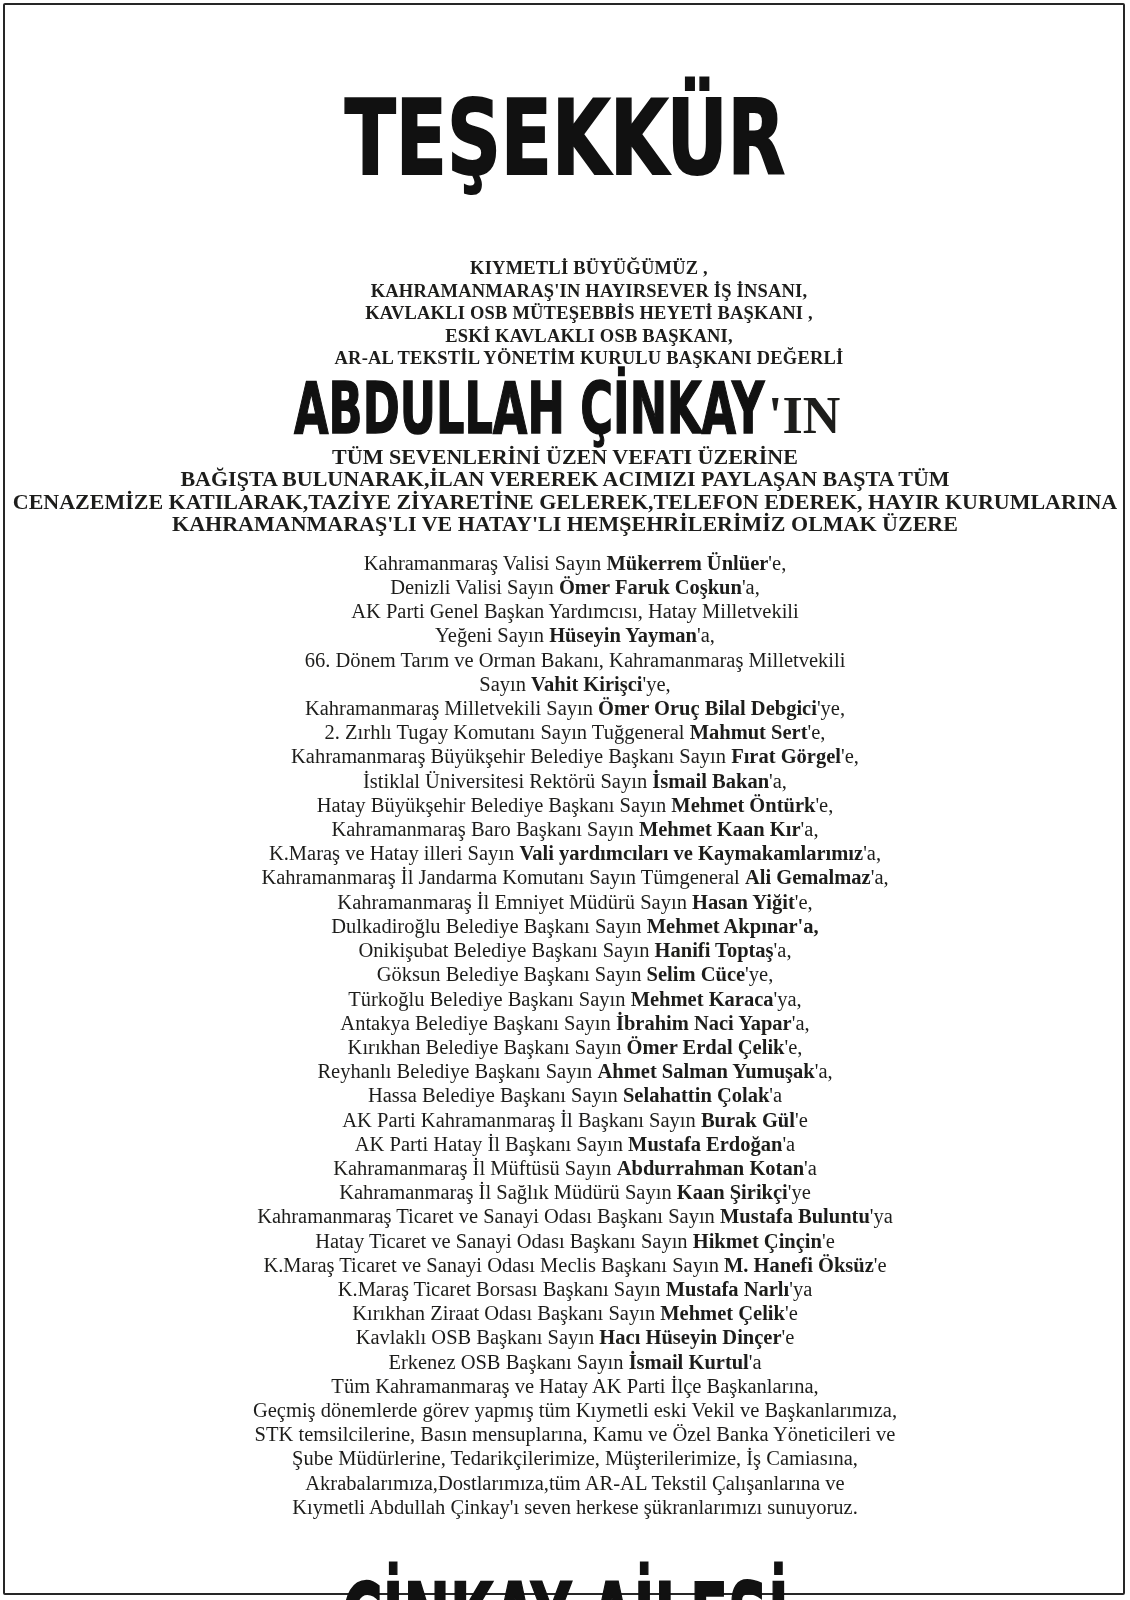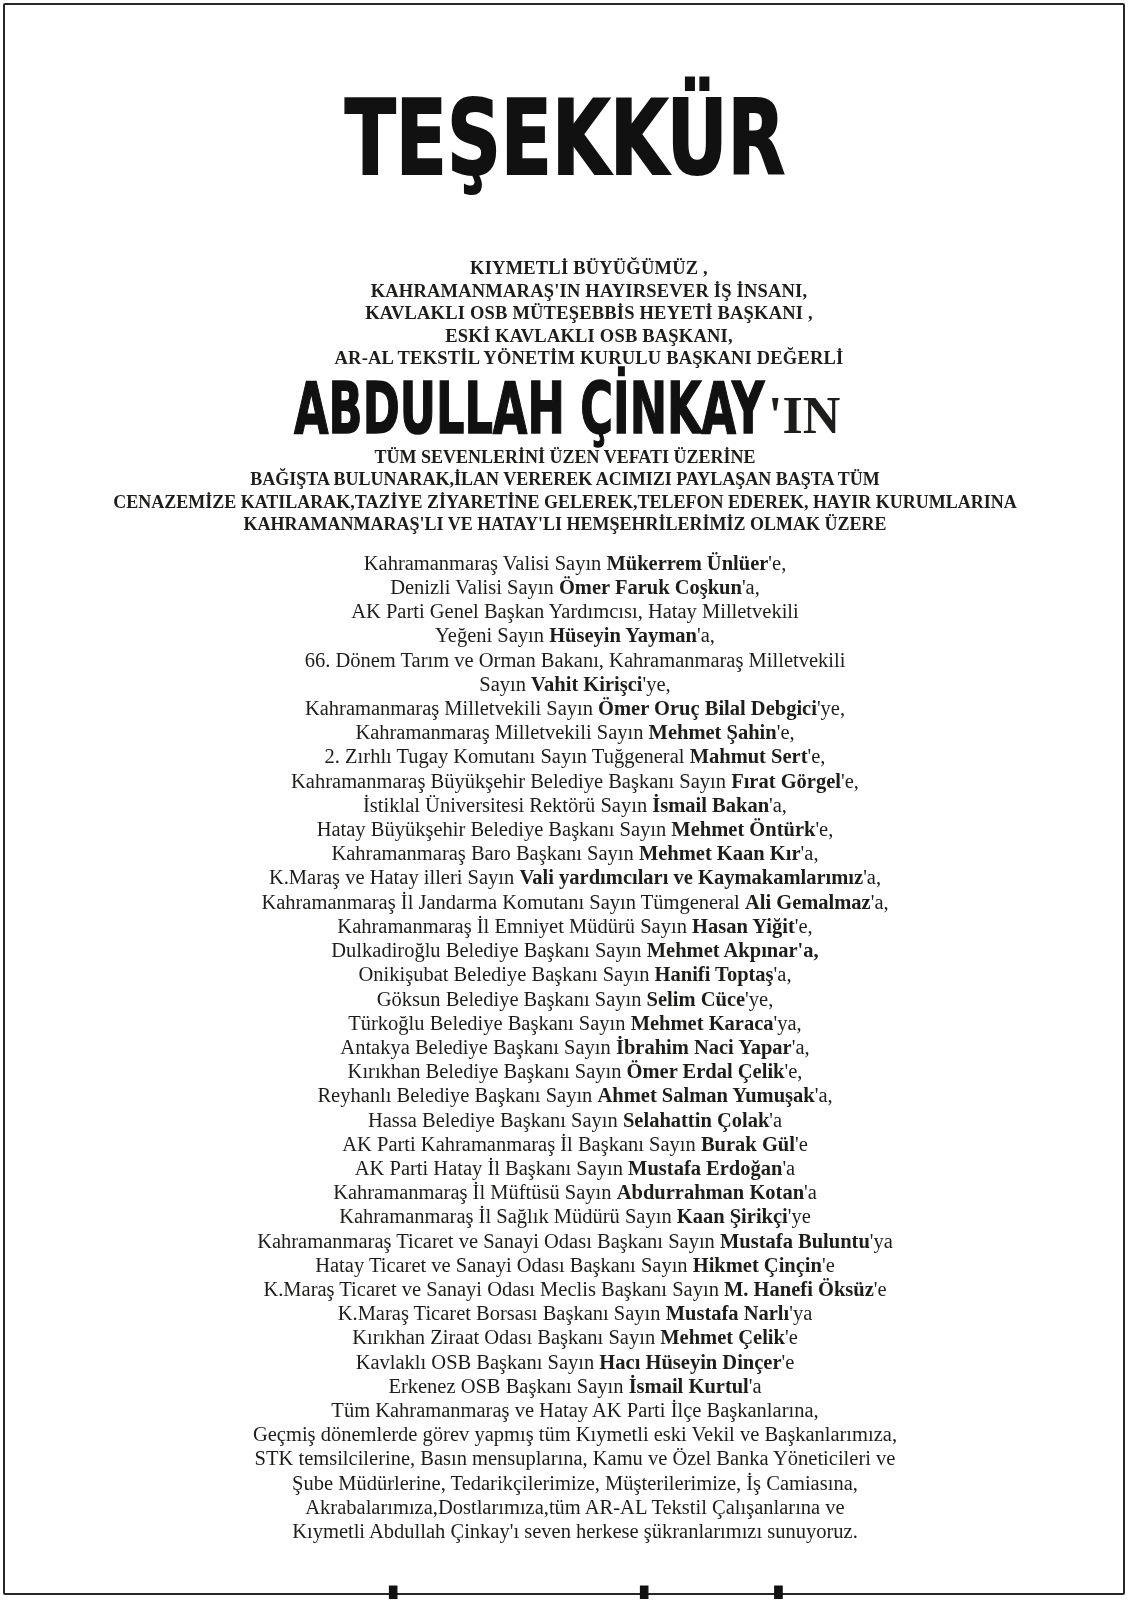--- a/index.html
+++ b/index.html
@@ -58,21 +58,21 @@
     font-family: "Liberation Serif", serif;
     font-weight: bold;
     font-size: 52px;
     color: #1d1d1b;
     vertical-align: baseline;
   }
 
   .subintro {
     margin-top: 6px;
     font-weight: bold;
-    font-size: 18px;
+    font-size: 22px;
     line-height: 22.5px;
   }
 
   .body-list {
     margin-top: 15px;
     font-size: 20.5px;
     line-height: 24.2px;
     padding-left: 20px;
   }
   .body-list .b { font-weight: bold; }
@@ -109,21 +109,20 @@
       </div>
 
     <div class="body-list">
         <div class="line"><span>Kahramanmaraş Valisi Sayın </span><span class="b">Mükerrem Ünlüer</span><span>'e,</span></div>
         <div class="line"><span>Denizli Valisi Sayın </span><span class="b">Ömer Faruk Coşkun</span><span>'a,</span></div>
         <div class="line"><span>AK Parti Genel Başkan Yardımcısı, Hatay Milletvekili</span></div>
         <div class="line"><span>Yeğeni Sayın </span><span class="b">Hüseyin Yayman</span><span>'a,</span></div>
         <div class="line"><span>66. Dönem Tarım ve Orman Bakanı, Kahramanmaraş Milletvekili</span></div>
         <div class="line"><span>Sayın </span><span class="b">Vahit Kirişci</span><span>'ye,</span></div>
         <div class="line"><span>Kahramanmaraş Milletvekili Sayın </span><span class="b">Ömer Oruç Bilal Debgici</span><span>'ye,</span></div>
-        <div class="line"><span>Kahramanmaraş Milletvekili Sayın </span><span class="b">Mehmet Şahin</span><span>'e,</span></div>
         <div class="line"><span>2. Zırhlı Tugay Komutanı Sayın Tuğgeneral </span><span class="b">Mahmut Sert</span><span>'e,</span></div>
         <div class="line"><span>Kahramanmaraş Büyükşehir Belediye Başkanı Sayın </span><span class="b">Fırat Görgel</span><span>'e,</span></div>
         <div class="line"><span>İstiklal Üniversitesi Rektörü Sayın </span><span class="b">İsmail Bakan</span><span>'a,</span></div>
         <div class="line"><span>Hatay Büyükşehir Belediye Başkanı Sayın </span><span class="b">Mehmet Öntürk</span><span>'e,</span></div>
         <div class="line"><span>Kahramanmaraş Baro Başkanı Sayın </span><span class="b">Mehmet Kaan Kır</span><span>'a,</span></div>
         <div class="line"><span>K.Maraş ve Hatay illeri Sayın </span><span class="b">Vali yardımcıları ve Kaymakamlarımız</span><span>'a,</span></div>
         <div class="line"><span>Kahramanmaraş İl Jandarma Komutanı Sayın Tümgeneral </span><span class="b">Ali Gemalmaz</span><span>'a,</span></div>
         <div class="line"><span>Kahramanmaraş İl Emniyet Müdürü Sayın </span><span class="b">Hasan Yiğit</span><span>'e,</span></div>
         <div class="line"><span>Dulkadiroğlu Belediye Başkanı Sayın </span><span class="b">Mehmet Akpınar'a,</span></div>
         <div class="line"><span>Onikişubat Belediye Başkanı Sayın </span><span class="b">Hanifi Toptaş</span><span>'a,</span></div>

